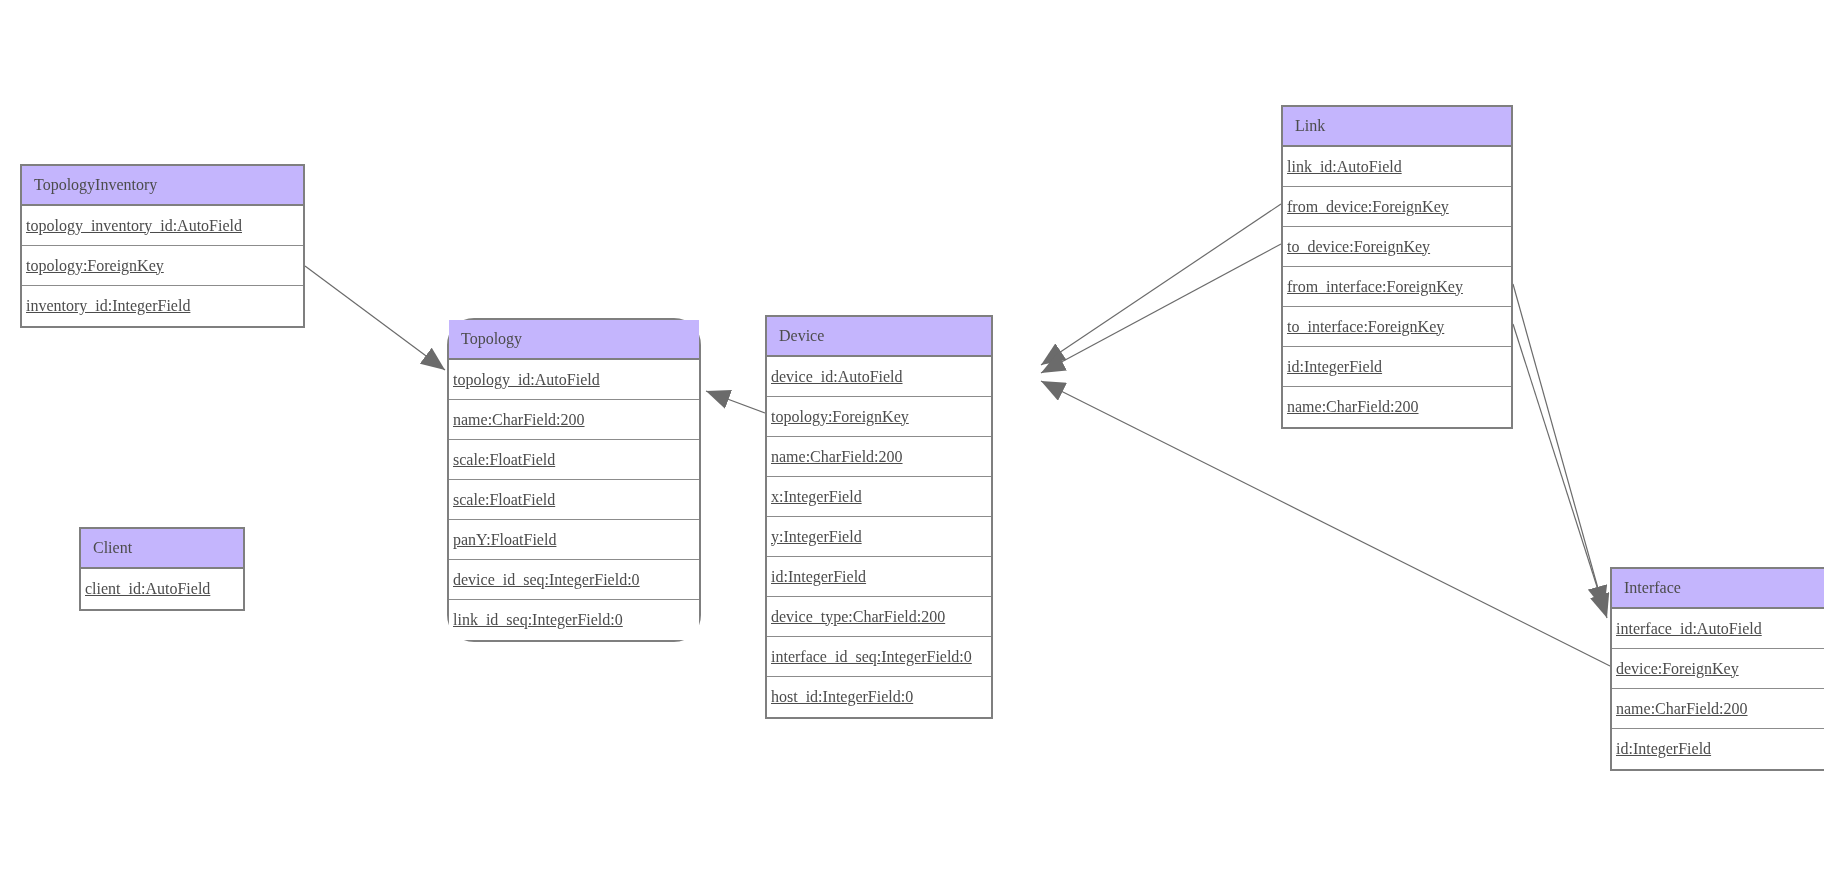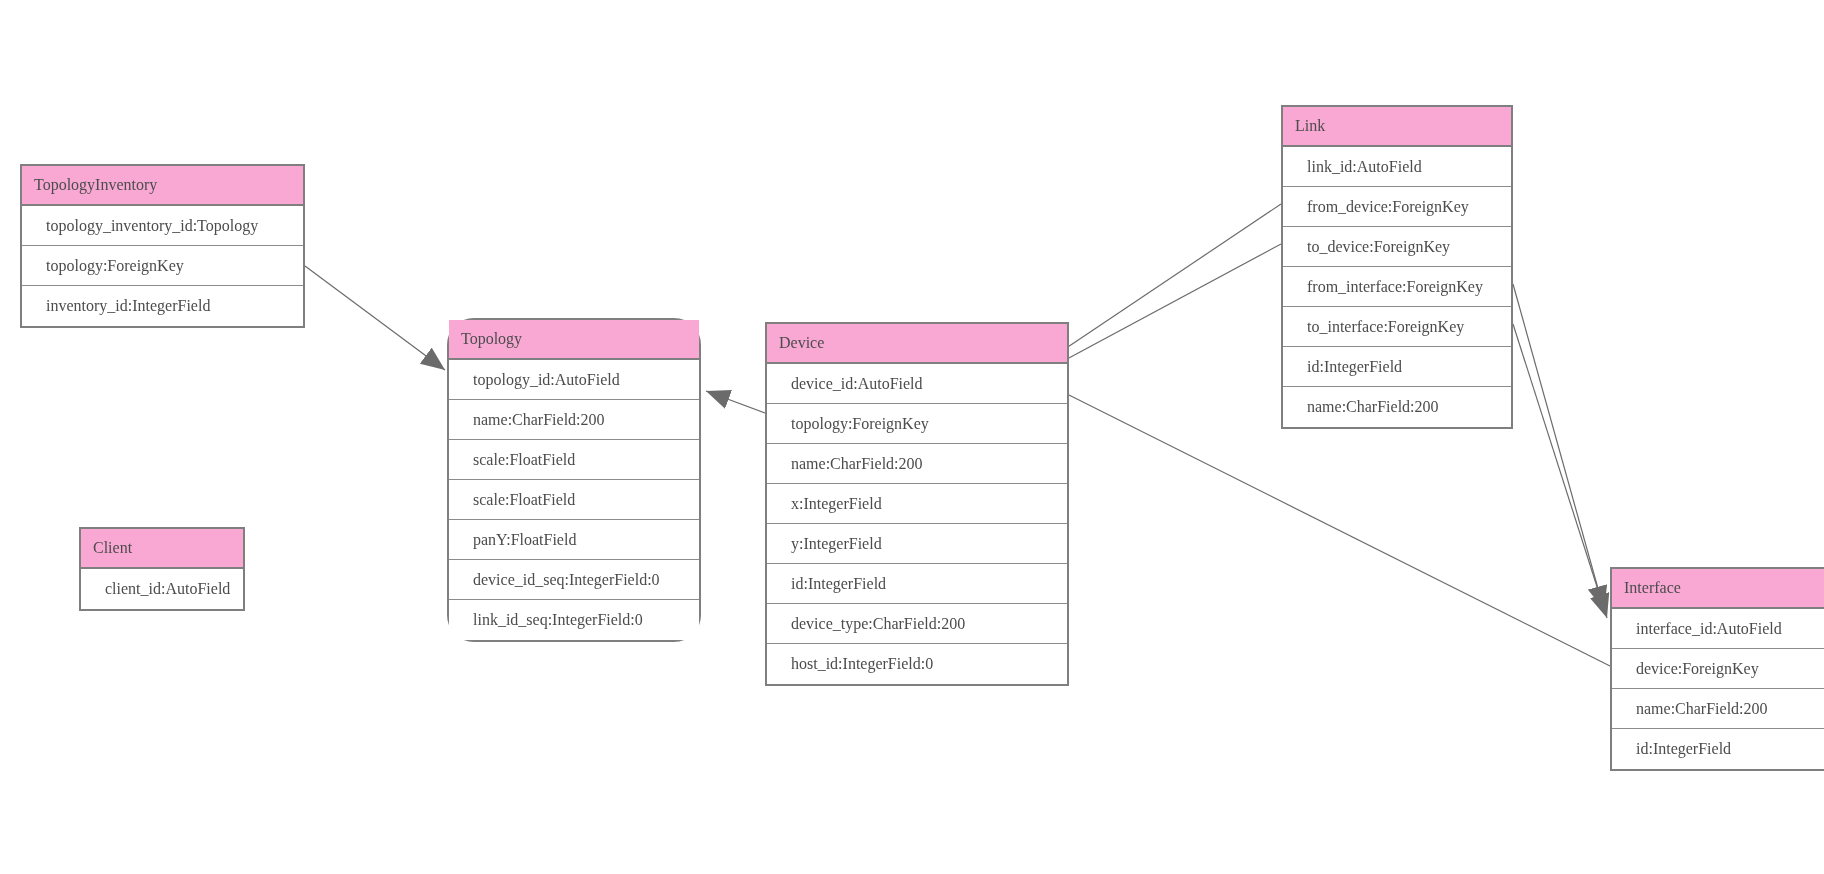--- a/index.html
+++ b/index.html
@@ -29,31 +29,32 @@
     background: #ffffff;
     color: #4c4c4c;
     font-size: 16px;
   }
   .entity-header {
     box-sizing: border-box;
     height: 40px;
     display: flex;
     align-items: center;
     padding-left: 12px;
-    background: #f9a8d4;
+    background: #c4b5fd;
     border-bottom: 2px solid #7f7f7f;
   }
   .entity-row {
     box-sizing: border-box;
     height: 40px;
     display: flex;
     align-items: center;
-    padding-left: 24px;
+    padding-left: 4px;
     background: #ffffff;
     border-bottom: 1px solid #8c8c8c;
+    text-decoration: underline;
   }
   .entity-row:last-child {
     border-bottom: none;
   }
   .entity span {
     white-space: nowrap;
   }
 </style>
 </head>
 <body>
@@ -71,21 +72,21 @@
       <line x1="1281" y1="244" x2="1041" y2="373" stroke="#6b6b6b" stroke-width="1.2" marker-end="url(#arrowhead)"></line>
       <line x1="1513" y1="284" x2="1604" y2="610" stroke="#6b6b6b" stroke-width="1.2" marker-end="url(#arrowhead)"></line>
       <line x1="1513" y1="324" x2="1607" y2="618" stroke="#6b6b6b" stroke-width="1.2" marker-end="url(#arrowhead)"></line>
       <line x1="1610" y1="666" x2="1041" y2="381" stroke="#6b6b6b" stroke-width="1.2" marker-end="url(#arrowhead)"></line>
     </svg>
 <div class="entity" style="left: 20px; top: 164px; width: 285px;">
       <div class="entity-header">
         <span>TopologyInventory</span>
       </div>
       <div class="entity-row">
-        <span>topology_inventory_id:Topology</span>
+        <span>topology_inventory_id:AutoField</span>
       </div>
       <div class="entity-row">
         <span>topology:ForeignKey</span>
       </div>
       <div class="entity-row">
         <span>inventory_id:IntegerField</span>
       </div>
     </div>
     <div class="entity" style="left: 447px; top: 318px; width: 254px; border-radius: 27px;">
       <div class="entity-header">
@@ -114,21 +115,21 @@
       </div>
     </div>
     <div class="entity" style="left: 79px; top: 527px; width: 166px;">
       <div class="entity-header">
         <span>Client</span>
       </div>
       <div class="entity-row">
         <span>client_id:AutoField</span>
       </div>
     </div>
-    <div class="entity" style="left: 765px; top: 322px; width: 304px;">
+    <div class="entity" style="left: 765px; top: 315px; width: 228px;">
       <div class="entity-header">
         <span>Device</span>
       </div>
       <div class="entity-row">
         <span>device_id:AutoField</span>
       </div>
       <div class="entity-row">
         <span>topology:ForeignKey</span>
       </div>
       <div class="entity-row">
@@ -138,20 +139,23 @@
         <span>x:IntegerField</span>
       </div>
       <div class="entity-row">
         <span>y:IntegerField</span>
       </div>
       <div class="entity-row">
         <span>id:IntegerField</span>
       </div>
       <div class="entity-row">
         <span>device_type:CharField:200</span>
+      </div>
+      <div class="entity-row">
+        <span>interface_id_seq:IntegerField:0</span>
       </div>
       <div class="entity-row">
         <span>host_id:IntegerField:0</span>
       </div>
     </div>
     <div class="entity" style="left: 1281px; top: 105px; width: 232px;">
       <div class="entity-header">
         <span>Link</span>
       </div>
       <div class="entity-row">

